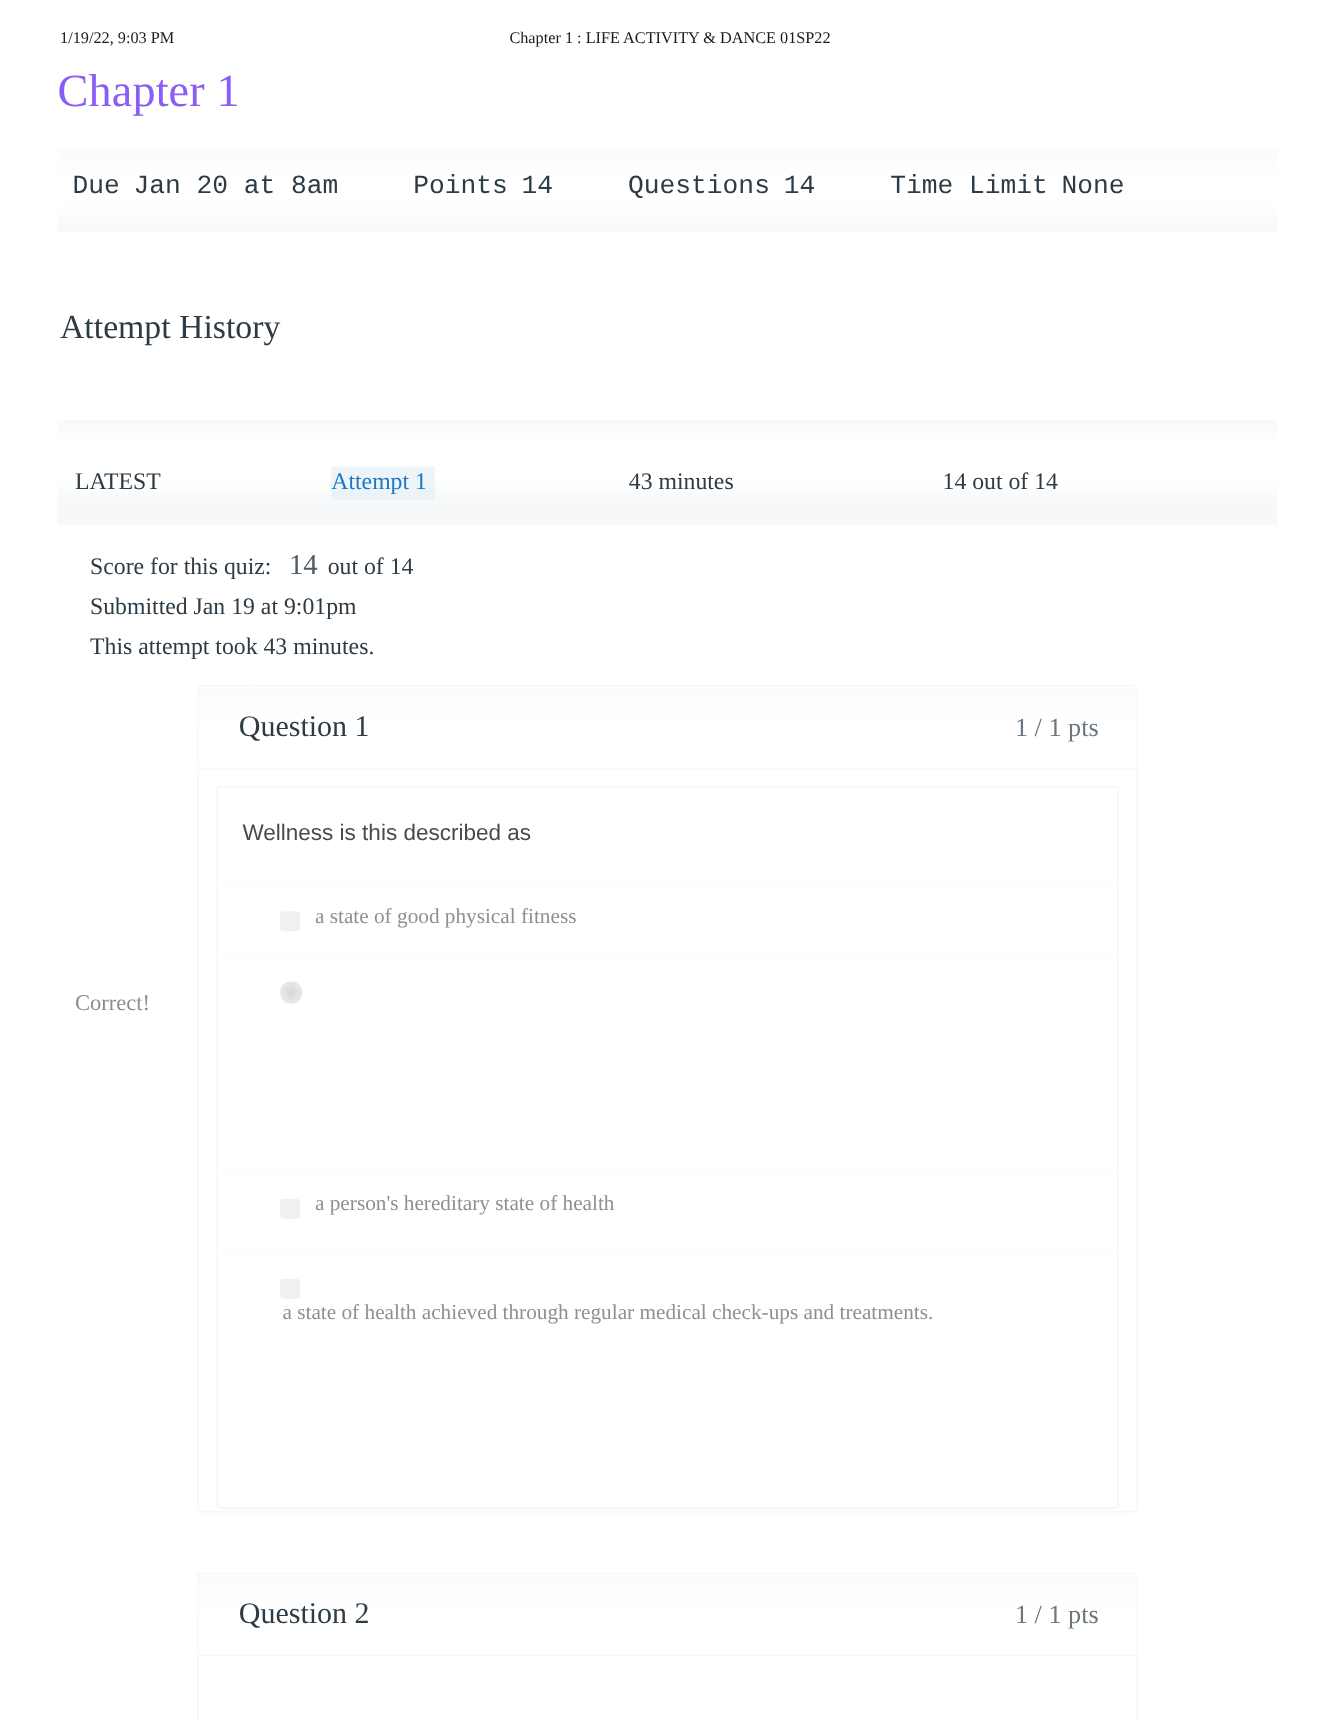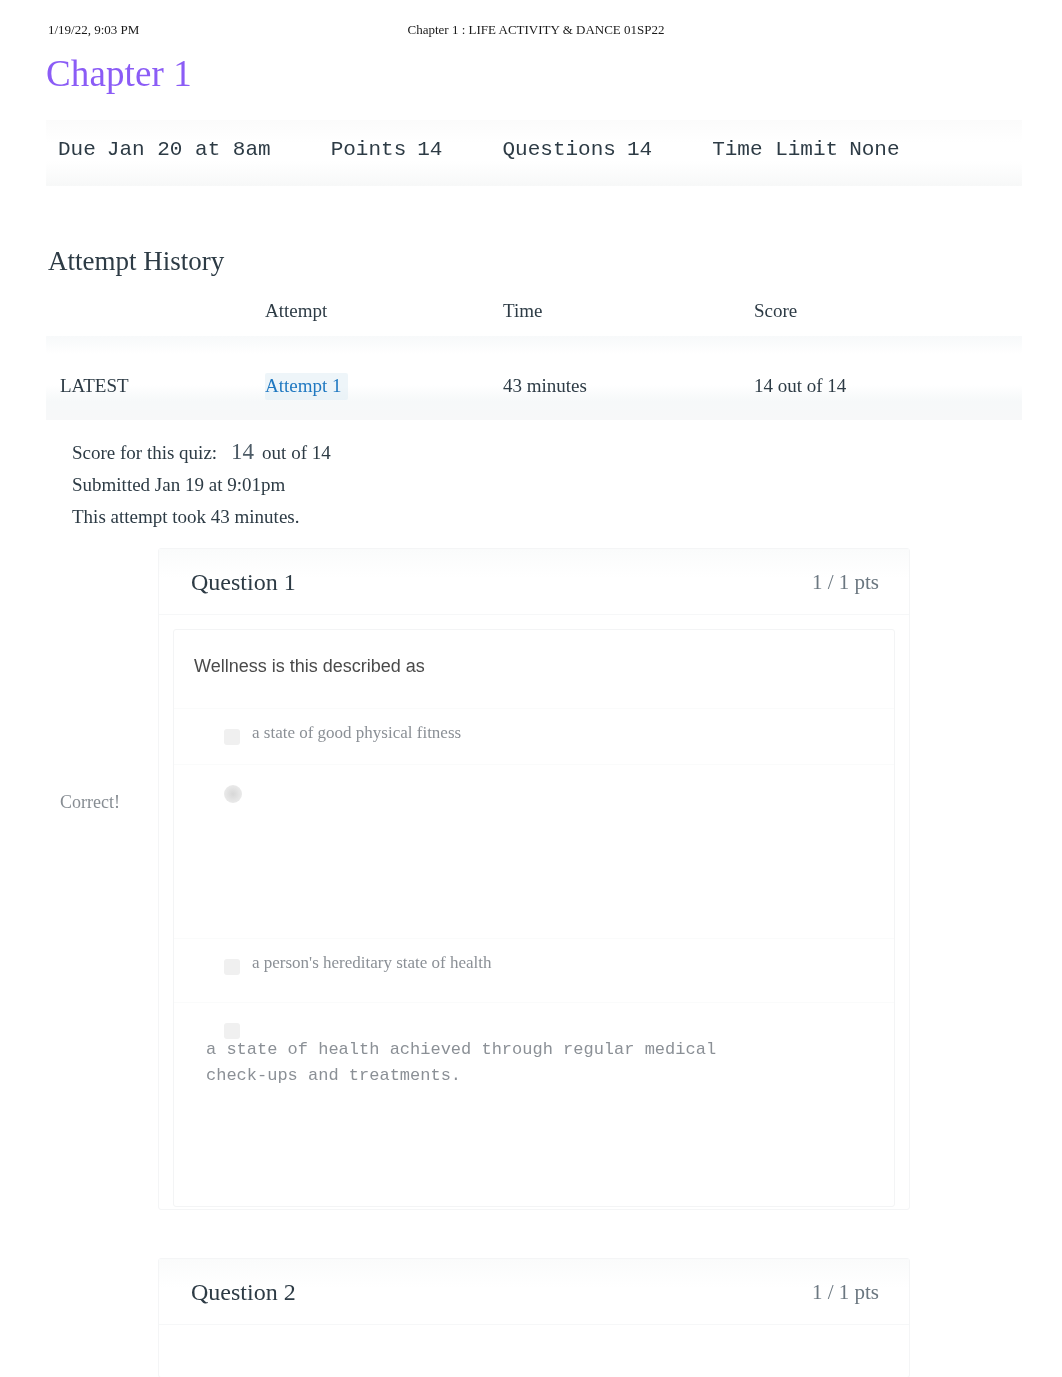--- a/index.html
+++ b/index.html
@@ -247,26 +247,25 @@
   }
   .answer .atext {
     position: absolute;
     left: 78px;
     top: 14px;
     font-size: 17px;
     color: #8b9096;
     white-space: nowrap;
   }
   .answer .atext.wrap {
-    left: 32px;
+    left: 52px;
     top: 34px;
     width: 560px;
     white-space: normal;
     line-height: 26px;
-    font-family: Liberation Mono, monospace;
   }
 
   .a-1 { height: 56px; }
   .a-2 { height: 174px; }
   .a-3 { height: 64px; }
   .a-4 { height: 64px; }
   .a-5 { height: 120px; }
 
   .correct-flag {
     position: absolute;
@@ -299,25 +298,20 @@
     <span class="meta-label">Questions</span>
     <span class="meta-value">14</span>
     <span class="meta-label">Time Limit</span>
     <span class="meta-value last">None</span>
   </div>
 </div>
 
 <h2 class="attempt-history-title">Attempt History</h2>
 
 <div class="attempt-table">
-  <div class="at-head">
-    <span class="cell c-attempt">Attempt</span>
-    <span class="cell c-time">Time</span>
-    <span class="cell c-score">Score</span>
-  </div>
   <div class="at-row">
     <span class="cell c-kept">LATEST</span>
     <span class="cell c-attempt"><a class="attempt-link" href="#">Attempt 1</a></span>
     <span class="cell c-time">43 minutes</span>
     <span class="cell c-score">14 out of 14</span>
   </div>
 </div>
 
 <div class="score-summary">
   <div class="score-line">

